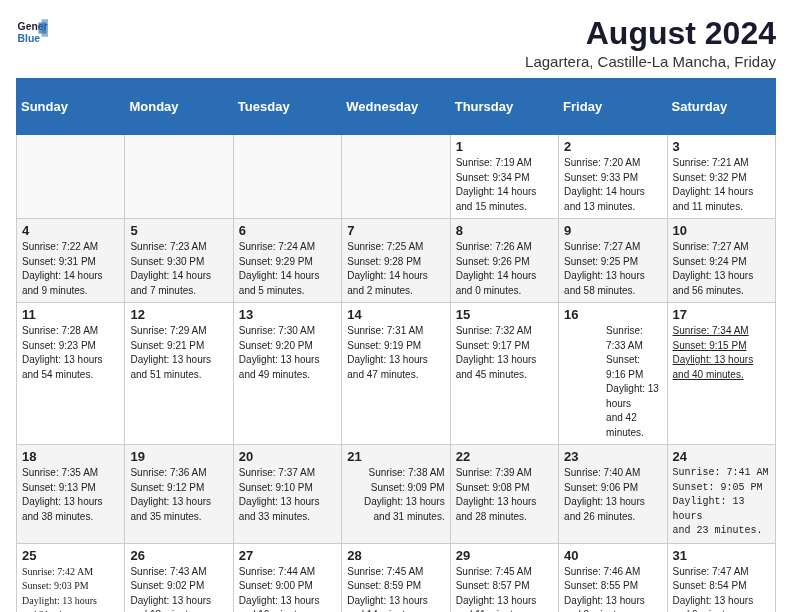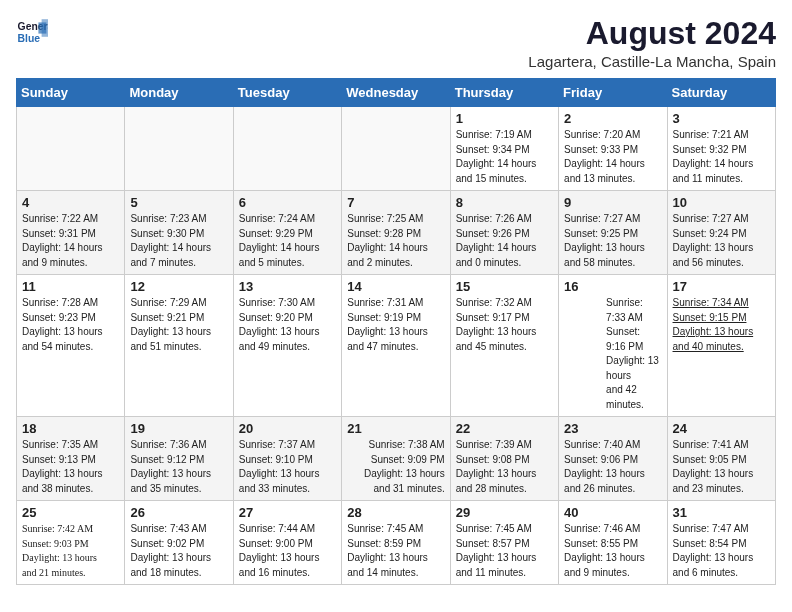--- a/index.html
+++ b/index.html
@@ -42,21 +42,21 @@
     .calendar {
       width: 100%;
       border-collapse: collapse;
       margin-top: 4px;
     }
     .calendar th {
       background-color: #2a6db5;
       color: white;
       font-size: 13px;
       font-weight: bold;
-      padding: 6px 4px;
+      padding: 20px 4px;
       text-align: left;
       border: 1px solid #2a6db5;
     }
     .calendar td {
       vertical-align: top;
       border: 1px solid #ccc;
       padding: 4px 5px;
       width: 108px;
       min-height: 80px;
       font-size: 10.5px;
@@ -91,21 +91,21 @@
   <div class="logo">
     <svg class="logo-icon" viewBox="0 0 40 40">
       <text x="2" y="18" font-size="13" font-weight="bold" fill="#1a1a2e">General</text>
       <text x="2" y="32" font-size="13" font-weight="bold" fill="#2a6db5">Blue</text>
       <polygon points="28,8 38,8 38,22 28,22" fill="#2a6db5" opacity="0.7"></polygon>
       <polygon points="32,4 40,4 40,26 32,26" fill="#2a6db5" opacity="0.5"></polygon>
     </svg>
   </div>
   <div class="title-section">
     <div class="month-year">August 2024</div>
-    <div class="location">Lagartera, Castille-La Mancha, Spain</div>
+    <div class="location">Lagartera, Castille-La Mancha, Friday</div>
   </div>
 </div>
 
 <table class="calendar">
   <thead>
     <tr>
     <th>Sunday</th>
         <th>Monday</th>
         <th>Tuesday</th>
         <th>Wednesday</th>
@@ -282,21 +282,21 @@
         </td>
         <td>
           <span class="day-num">23</span>
           <div class="day-info" style="white-space: pre-line;">Sunrise: 7:40 AM
 Sunset: 9:06 PM
 Daylight: 13 hours
 and 26 minutes.</div>
         </td>
         <td>
           <span class="day-num">24</span>
-          <div class="day-info" style="white-space: pre-line;">Sunrise: 7:41 AM
+          <div class="day-info" style="white-space: pre-line; font-family: Liberation Mono, monospace;">Sunrise: 7:41 AM
 Sunset: 9:05 PM
 Daylight: 13 hours
 and 23 minutes.</div>
         </td>
       </tr>
       <tr>
         <td>
           <span class="day-num">25</span>
           <div class="day-info" style="white-space: pre-line; font-family: Liberation Serif, serif;">Sunrise: 7:42 AM
 Sunset: 9:03 PM

